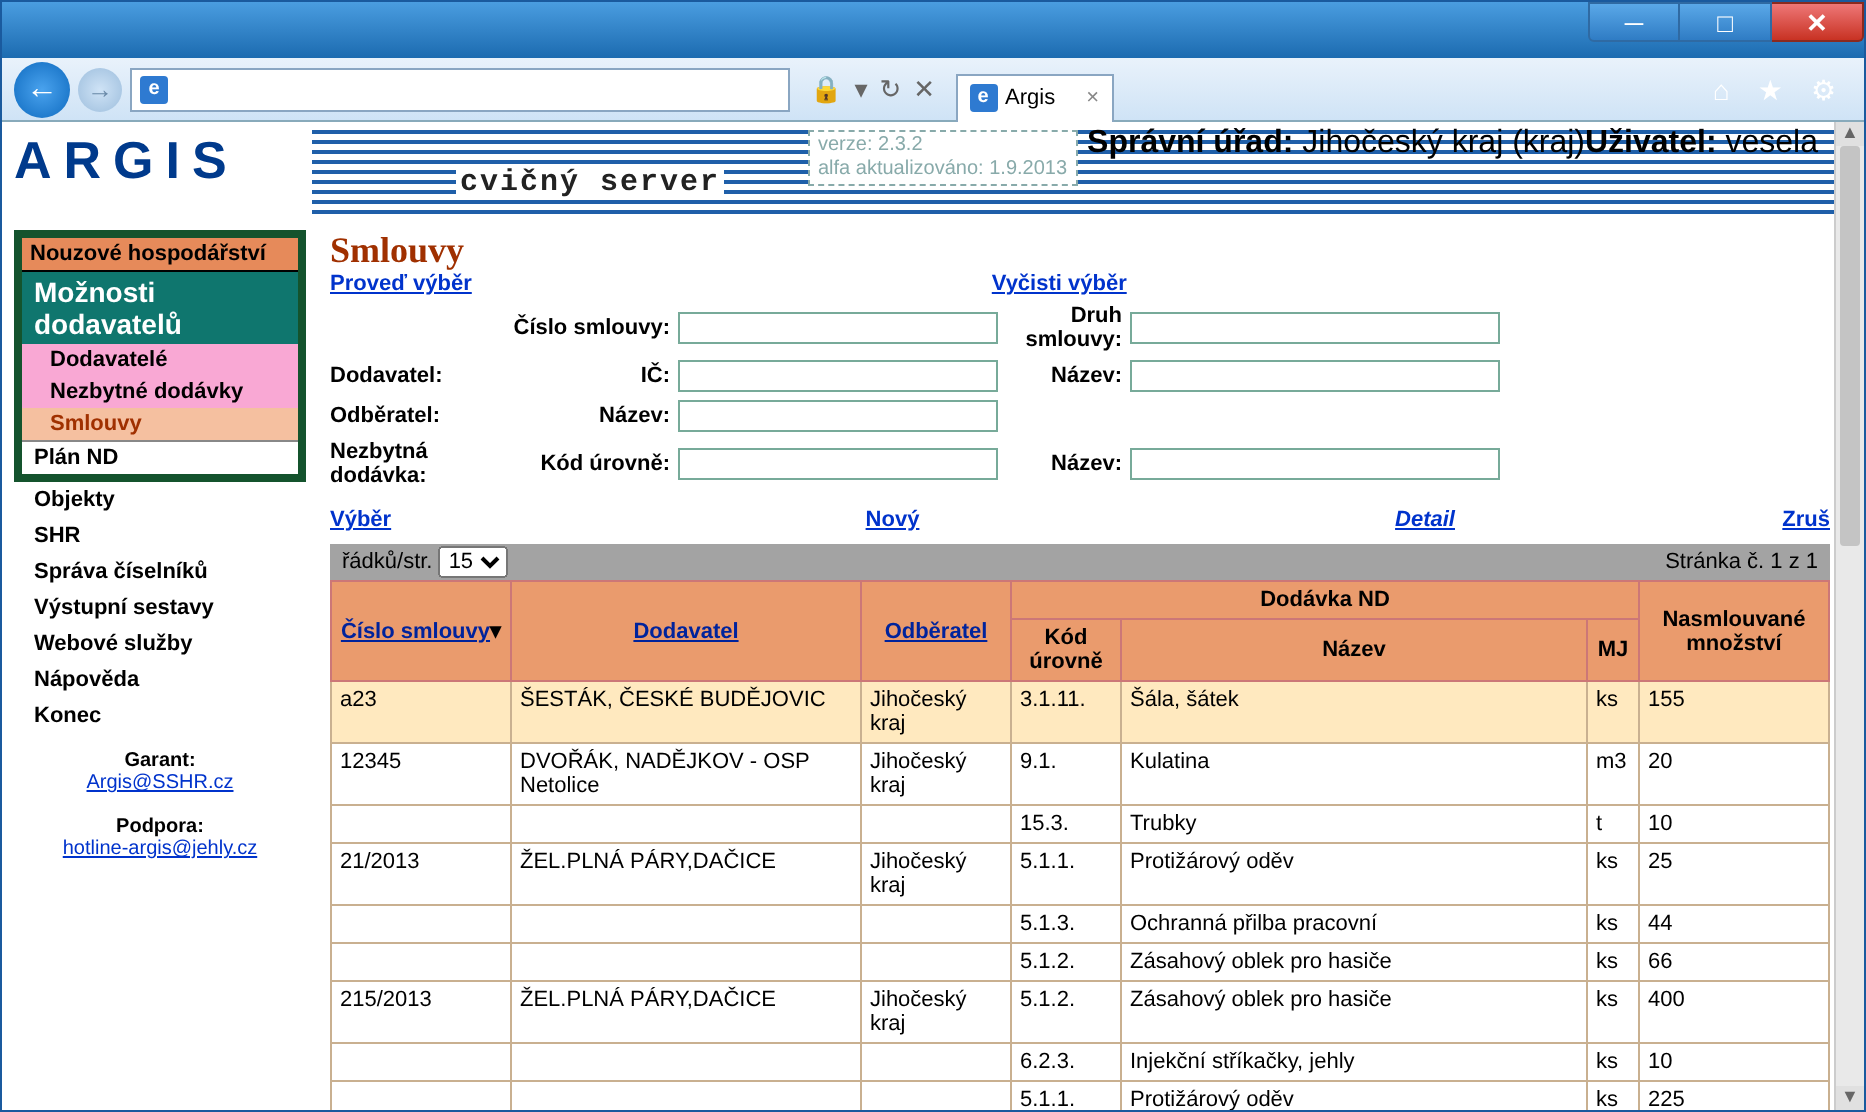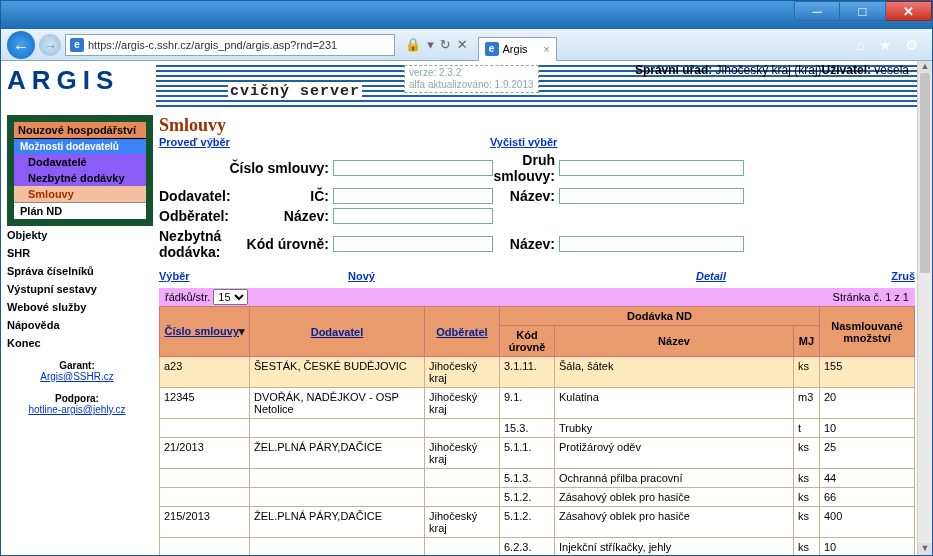--- a/index.html
+++ b/index.html
@@ -28,44 +28,44 @@
   .scroll-thumb { position:absolute; top:12px; left:2px; right:2px; height:200px; background:#c4c4c4; border-radius:2px;}
   .scroll-arrow { position:absolute; left:0; right:0; height:12px; background:#e0e0e0; text-align:center; font-size:9px; color:#666;}
   
   .header-strip { display:flex; align-items:flex-start; }
   .logo-block { width:155px; padding:4px 0 0 6px; }
   .logo-text { font-family: "Trebuchet MS", sans-serif; font-size:26px; letter-spacing:6px; color:#003a8c; font-weight:600; position:relative;}
   .stripes { flex:1; position:relative; height:52px;}
   .stripe-lines { position:absolute; left:0; right:0; top:4px; height:44px; background:repeating-linear-gradient(#1f5fa9 0 2px, transparent 2px 5px);}
   .cvicny { position:absolute; left:72px; top:22px; background:#fff; padding:0 2px; font-weight:bold; font-size:15px; color:#222; font-family:"Courier New",monospace; letter-spacing:1px;}
   .verze-box { position:absolute; left:248px; top:4px; background:#fff; color:#8aa; font-family:Liberation Sans, sans-serif; font-size:10px; padding:1px 4px; line-height:12px; border:1px dashed #8aa;}
-  .spravni { position:absolute; right:8px; top:2px; font-size:12px;margin-left:40px; }
+  .spravni { position:absolute; right:8px; top:2px; font-size:16px;margin-left:40px; }
   
   .body-row { display:flex; }
-  .sidebar { width:146px; border:7px solid #14532d; margin:2px 0 0 6px; }
+  .sidebar { width:146px; border:4px solid #14532d; margin:2px 0 0 6px; }
   .side-h1 { background:#e68a5a; color:#000; font-weight:bold; font-size:11px; padding:2px 4px; border-bottom:1px solid #000;}
-  .side-h2 { background:#3b82f6; color:#fff; font-weight:bold; font-size:10px; padding:2px 6px;}
-  .side-item { background:#8b5cf6; padding:2px 4px 2px 14px; font-size:11px; font-weight:bold;}
+  .side-h2 { background:#0f766e; color:#fff; font-weight:bold; font-size:14px; padding:2px 6px;}
+  .side-item { background:#f9a8d4; padding:2px 4px 2px 14px; font-size:11px; font-weight:bold;}
   .side-item.sel { background:#f5c0a0; color:#a03000;}
   .side-sec { background:#fff; font-weight:bold; padding:2px 6px; border-top:1px solid #888;}
-  .sidebar-outer { width:146px; margin-left:2px;}
+  .sidebar-outer { width:146px; margin-left:12px;}
   .side-list2 div { padding:3px 4px; font-weight:bold; }
   .garant { text-align:center; font-size:10px; padding:8px 0;}
   .garant a { color:#0033cc; }
   
   .main { flex:1; padding:0 2px 0 6px;}
   h1.pg { font-size:18px; color:#a03000; margin:2px 0 0 0; font-family:Verdana;}
   a.act { color:#0033cc; font-weight:bold; font-size:11px;}
   .filter-row { display:flex; align-items:center; margin:4px 0; }
-  .fl-lab { text-align:right; padding-right:4px; font-weight:bold; font-size:14px;}
+  .fl-lab { text-align:right; padding-right:4px; font-weight:bold; font-size:11px;}
   input.fld { border:1px solid #7a9; height:16px; font-size:11px; background:#fff;}
   .action-row { display:flex; padding:6px 0;}
   .action-row a { flex:1; }
   
-  .pager-bar { background:#f0abfc; display:flex; align-items:center; padding:1px 6px; font-size:11px;}
+  .pager-bar { background:#a3a3a3; display:flex; align-items:center; padding:1px 6px; font-size:11px;}
   table.data { width:100%; border-collapse:collapse; font-size:11px;}
   table.data th { background:#ea9b6d; border:1px solid #c77; padding:3px 4px; font-weight:bold; text-align:center;}
   table.data th a { color:#00239c; text-decoration:underline;}
   table.data td { border:1px solid #c9b090; padding:3px 4px; background:#fff; vertical-align:top;}
   tr.sel td { background:#ffe9bf;}
   select { font-size:11px;}
 </style>
 </head>
 <body>
 
@@ -75,21 +75,20 @@
       <div class="win-btn min">─</div>
       <div class="win-btn max">□</div>
       <div class="win-btn close">✕</div>
     </div>
   </div>
   <div class="addrbar">
     <div class="nav-btn">←</div>
     <div class="nav-btn fwd">→</div>
     <div class="url-box">
       <span class="ie-e">e</span>
-      <span>https://argis-c.sshr.cz/argis_pnd/argis.asp?rnd=231</span>
     </div>
     <div class="addr-icons">
       <span>🔒</span>
       <span>▾</span>
       <span>↻</span>
       <span>✕</span>
     </div>
     <div class="tab">
       <span class="ie-e">e</span>
       <span>Argis</span>
@@ -183,21 +182,21 @@
         <div class="filter-row">
           <div class="fl-lab" style="width:80px;text-align:left">Nezbytná dodávka:</div>
           <div class="fl-lab" style="width:94px">Kód úrovně:</div>
           <input class="fld" style="width: 160px;">
           <div class="fl-lab" style="width:66px">Název:</div>
           <input class="fld" style="width: 185px;">
         </div>
 
         <div class="action-row">
           <a href="#" class="act">Výběr</a>
-          <a href="#" class="act" style="text-align:left">Nový</a>
+          <a href="#" class="act" style="text-align:center">Nový</a>
           <a href="#" class="act" style="font-style:italic;text-align:right">Detail</a>
           <a href="#" class="act" style="text-align:right">Zruš</a>
         </div>
 
         <div class="pager-bar">
           <span>řádků/str.</span>&nbsp;
           <select><option>15</option></select>
           <span style="margin-left:auto">Stránka č. 1 z 1</span>
         </div>
 

